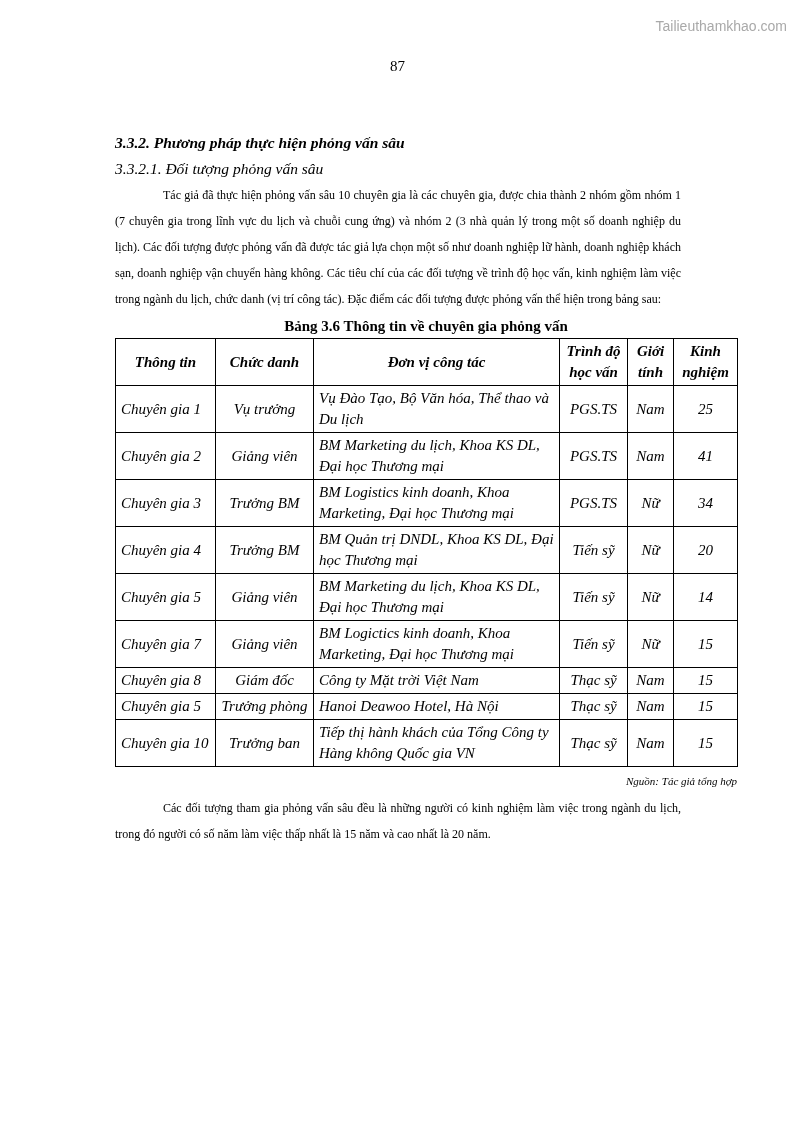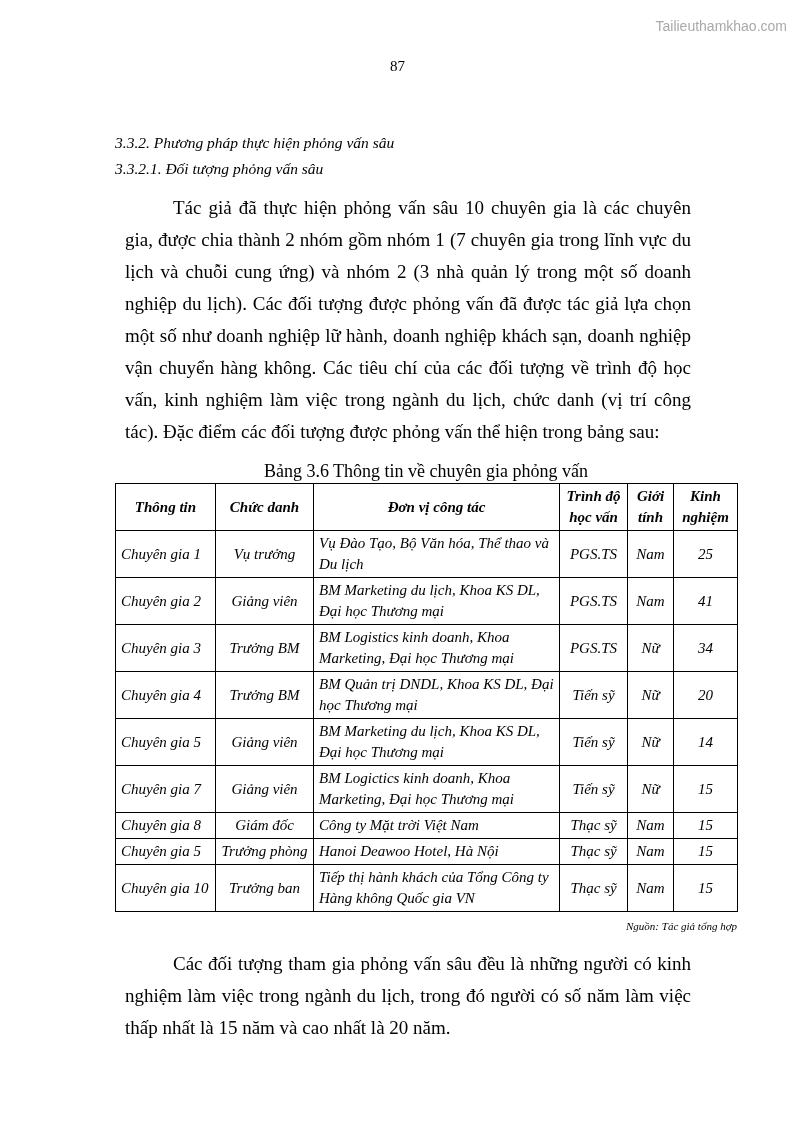--- a/index.html
+++ b/index.html
@@ -30,49 +30,49 @@
     font-size: 15px;
   }
   .content {
     position: absolute;
     top: 130px;
     left: 115px;
     width: 622px;
   }
   .heading {
     font-size: 15.5px;
-    font-weight: normal;
+    font-weight: bold;
     font-style: italic;
     line-height: 26px;
     margin: 0;
     width: 566px;
   }
   .subheading {
     font-size: 15.5px;
     font-weight: normal;
     font-style: italic;
     line-height: 26px;
     margin: 0;
     width: 566px;
   }
   .para {
-    font-size: 19px;
-    line-height: 32px;
+    font-size: 12px;
+    line-height: 26px;
     text-align: justify;
     text-indent: 48px;
-    margin: 10px;
+    margin: 0;
     width: 566px;
   }
   .table-caption {
     width: 622px;
     text-align: center;
-    font-weight: normal;
-    font-size: 18px;
+    font-weight: bold;
+    font-size: 15px;
     line-height: 24px;
-    margin-top: 11px;
+    margin-top: 2px;
   }
   table.experts {
     border-collapse: collapse;
     table-layout: fixed;
     width: 622px;
     font-size: 15px;
     font-style: italic;
   }
   table.experts th, table.experts td {
     border: 1px solid #000000;

